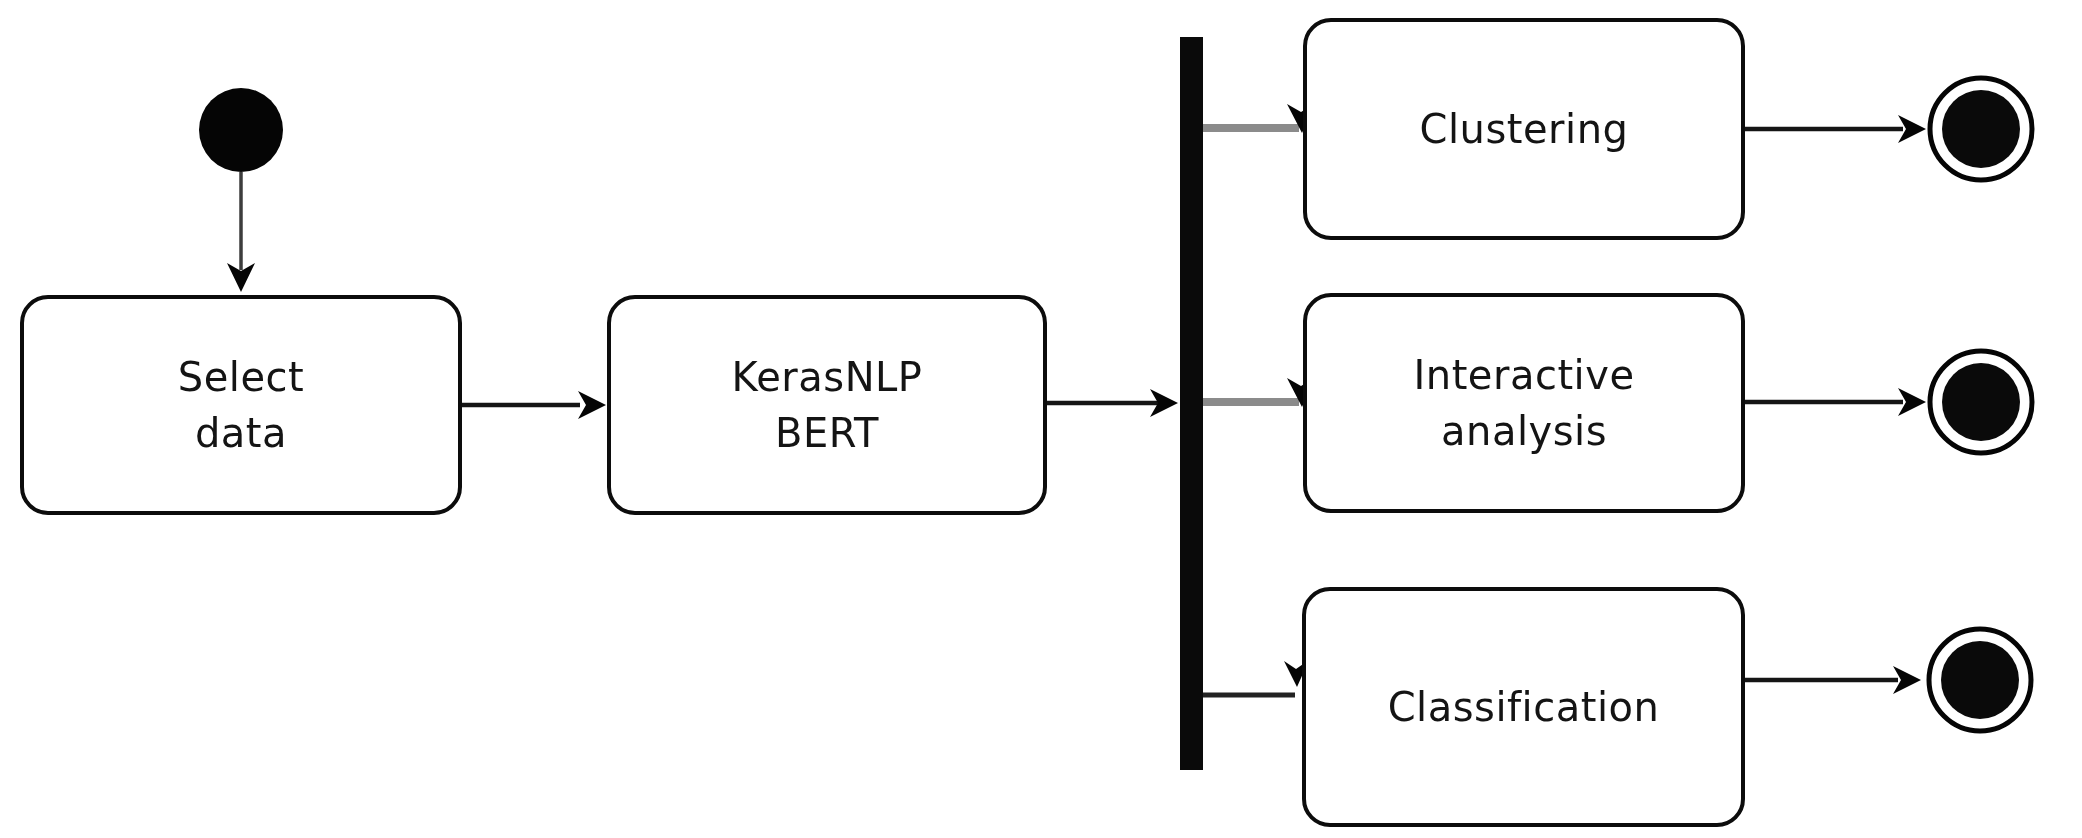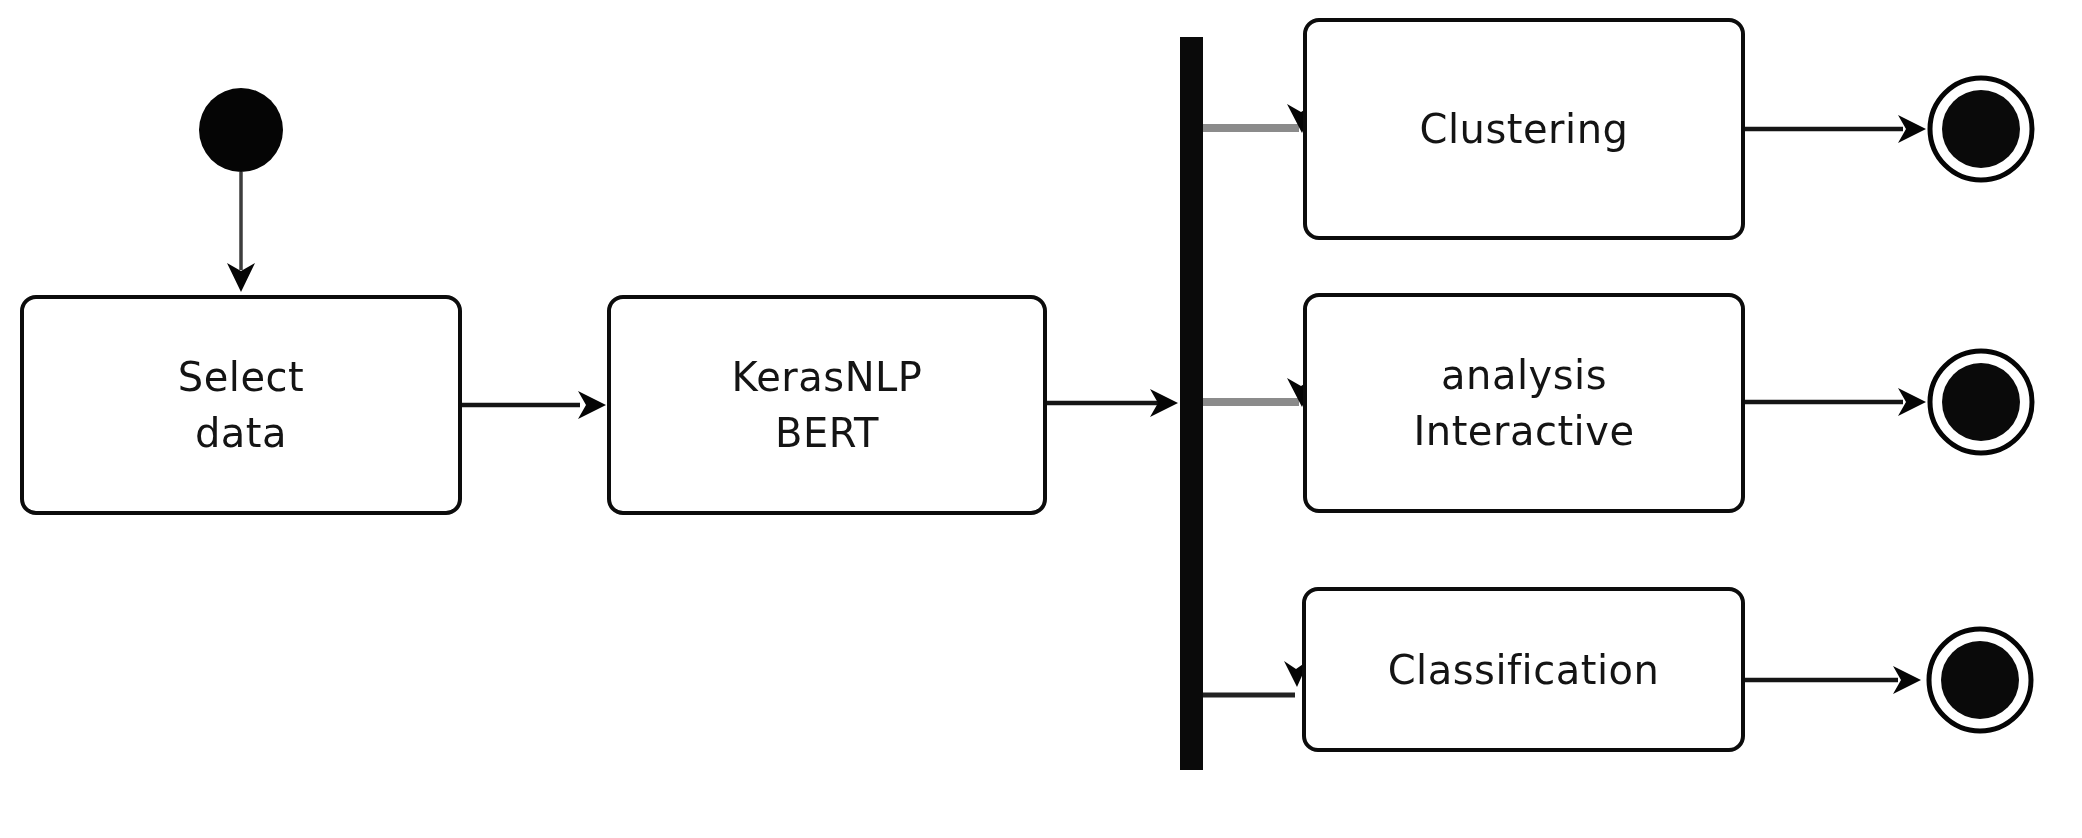--- a/index.html
+++ b/index.html
@@ -17,40 +17,40 @@
   }
   .layer {
     position: absolute;
     left: 0;
     top: 0;
   }
   .box {
     position: absolute;
     box-sizing: border-box;
     border: 4px solid #0c0c0c;
-    border-radius: 16px;
+    border-radius: 28px;
     background: #ffffff;
     display: flex;
     flex-direction: column;
     align-items: center;
     justify-content: center;
     text-align: center;
     font-size: 40px;
     line-height: 56px;
     color: #141414;
     letter-spacing: 0.5px;
   }
   .box span { display: block; }
 
   
   .box-select        { left: 20px;   top: 295px; width: 442px; height: 220px; }
   .box-keras         { left: 607px;  top: 295px; width: 440px; height: 220px; }
   .box-clustering    { left: 1303px; top: 18px;  width: 442px; height: 222px; }
   .box-interactive   { left: 1303px; top: 293px; width: 442px; height: 220px; }
-  .box-classification{ left: 1302px; top: 587px; width: 443px; height: 165px; }
+  .box-classification{ left: 1302px; top: 587px; width: 443px; height: 240px; }
 
   
   .e      { stroke: #151515; stroke-width: 4.5px; fill: none; }
   .e-thin { stroke: #3d3d3d; stroke-width: 3.5px; fill: none; }
   .e-gray { stroke: #8b8b8b; stroke-width: 8px;   fill: none; }
   .e-mid  { stroke: #222222; stroke-width: 5px;   fill: none; }
   .head   { fill: #050505; stroke: none; }
   .fork   { fill: #0a0a0a; }
   .initial{ fill: #050505; }
   .final-outer { fill: #ffffff; stroke: #050505; stroke-width: 5px; }
@@ -134,21 +134,21 @@
   <div class="box box-select">
     <span>Select</span>
     <span>data</span>
   </div>
 
   <div class="box box-clustering">
     <span>Clustering</span>
   </div>
 
   <div class="box box-interactive">
+    <span>Interactive</span>
     <span>analysis</span>
-    <span>Interactive</span>
   </div>
 
   <div class="box box-classification">
     <span>Classification</span>
   </div>
 
 </div>
 
 </body></html>

